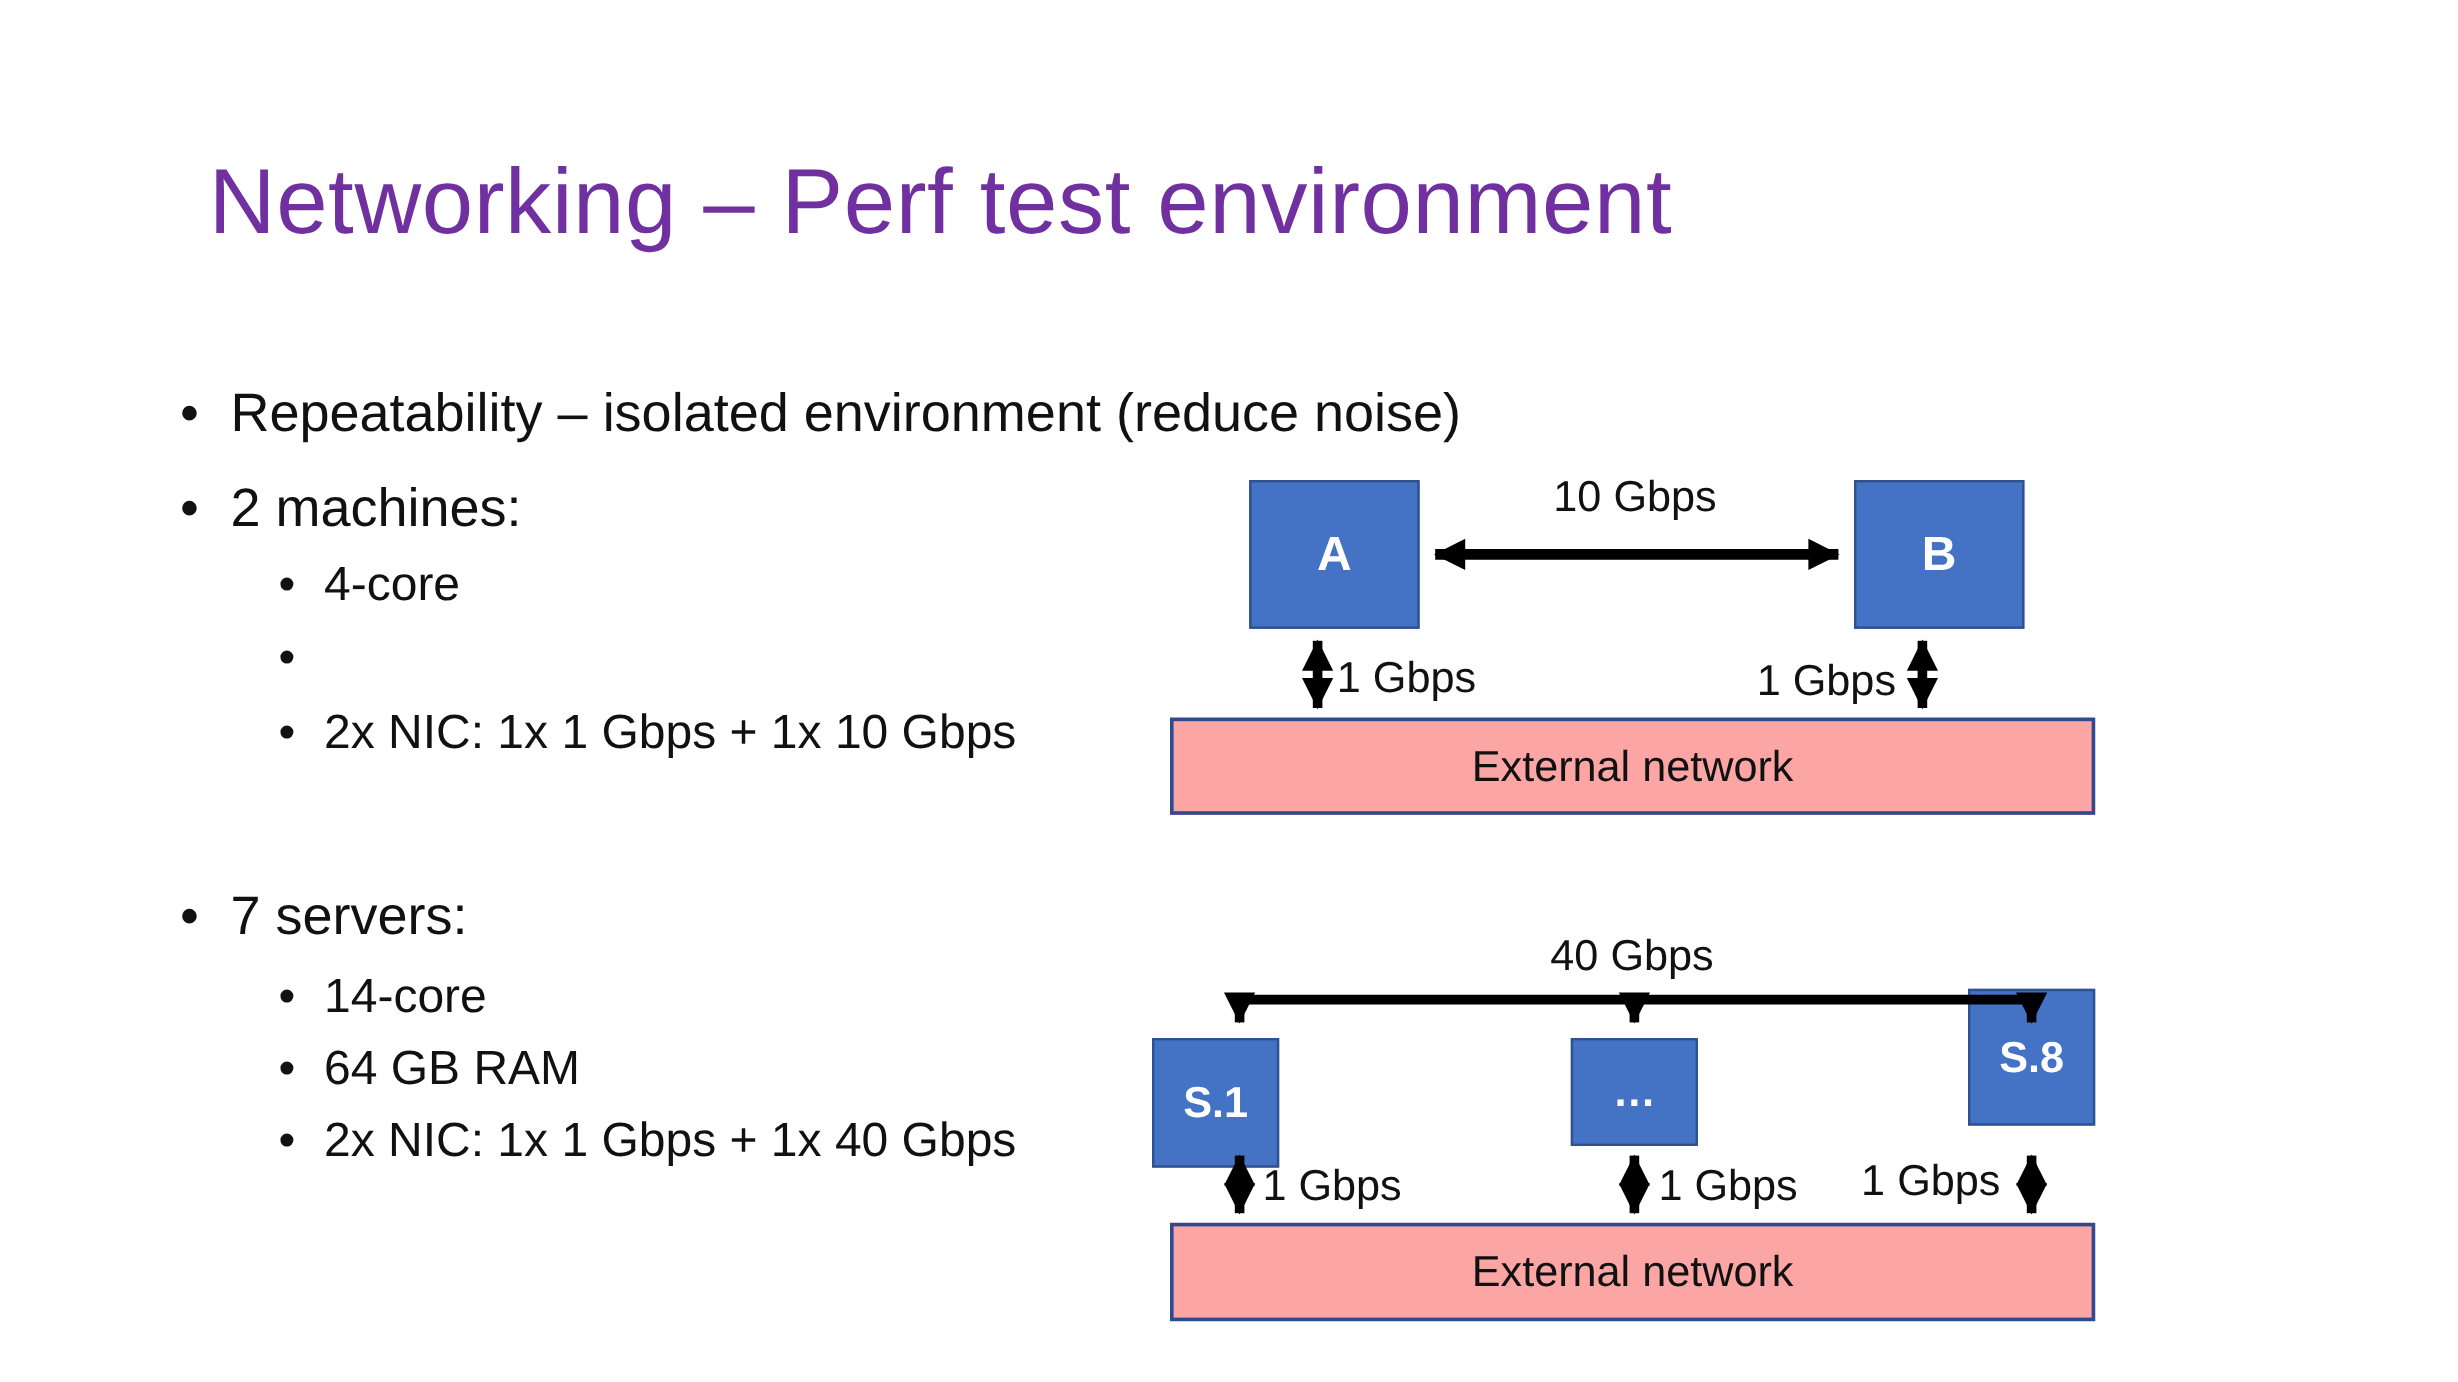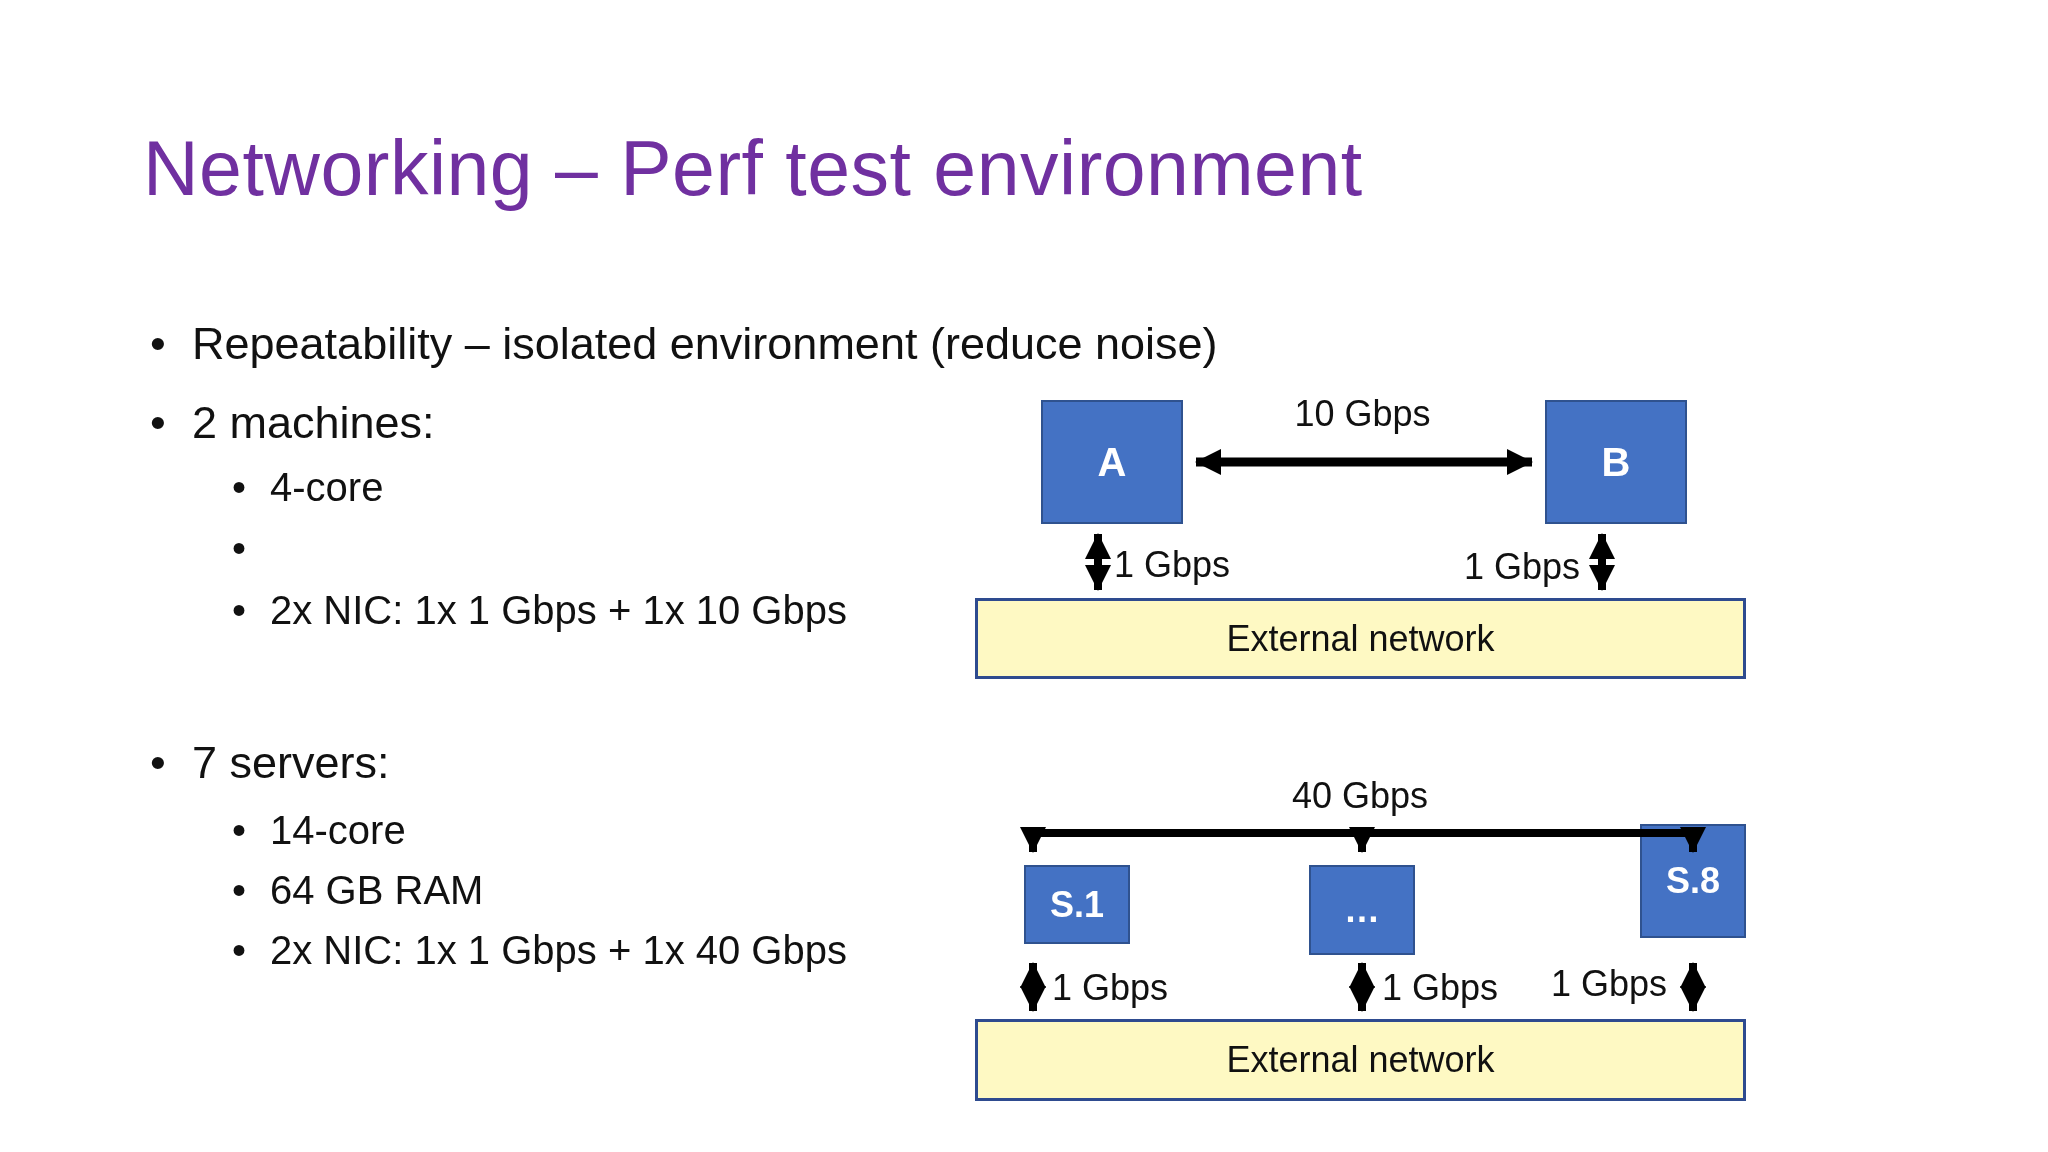--- a/index.html
+++ b/index.html
@@ -1,40 +1,40 @@
 <!DOCTYPE html>
 <html><head>
 <meta charset="utf-8">
 <style>
   html,body{margin:0;padding:0;background:#fff;}
   body{
     width:2048px;height:1152px;position:relative;overflow:hidden;
     font-family:"Liberation Sans", sans-serif;color:#111;
   }
   .title{
-    position:absolute;left:143px;top:122px;margin:0;
+    position:absolute;left:174px;top:122px;margin:0;
     font-size:77px;font-weight:400;line-height:1.2;color:#7030A0;
     white-space:nowrap;letter-spacing:0.5px;
   }
   .bullet{position:absolute;display:flex;align-items:baseline;white-space:nowrap;}
   .bullet .dot{flex:0 0 auto;}
   .l1{left:150px;font-size:45px;line-height:52px;}
   .l1 .dot{width:42px;}
   .l2{left:232px;font-size:40px;line-height:46px;}
   .l2 .dot{width:38px;}
   .node{
     position:absolute;background:#4472C4;border:2px solid #2F528F;
     display:flex;align-items:center;justify-content:center;
     color:#fff;font-weight:700;box-sizing:border-box;
   }
   .node span{line-height:1;}
   .node.big{font-size:40px;}
   .node.small{font-size:36px;}
   .ext{
-    position:absolute;background:#fef9c3;border:3px solid #2E4B8F;
+    position:absolute;background:#fca5a5;border:3px solid #2E4B8F;
     display:flex;align-items:center;justify-content:center;
     font-size:36px;color:#111;box-sizing:border-box;
   }
   .dlabel{position:absolute;font-size:36px;line-height:44px;color:#111;white-space:nowrap;}
   .center{text-align:center;}
   .right{text-align:right;}
   svg.arrows{position:absolute;left:0;top:0;pointer-events:none;}
 </style>
 </head>
 <body>
@@ -82,21 +82,21 @@
   <div class="node big" style="left:1041px;top:400px;width:142px;height:124px">
     <span>A</span>
   </div>
   <div class="node big" style="left:1545px;top:400px;width:142px;height:124px">
     <span>B</span>
   </div>
   <div class="ext" style="left:975px;top:598px;width:771px;height:81px">
     <span>External network</span>
   </div>
 
-  <div class="node small" style="left:1024px;top:865px;width:106px;height:79px">
+  <div class="node small" style="left:960px;top:865px;width:106px;height:108px">
     <span>S.1</span>
   </div>
   <div class="node small" style="left:1309px;top:865px;width:106px;height:90px">
     <span>…</span>
   </div>
   <div class="node small" style="left:1640px;top:824px;width:106px;height:114px">
     <span>S.8</span>
   </div>
   <div class="ext" style="left:975px;top:1019px;width:771px;height:82px">
     <span>External network</span>

